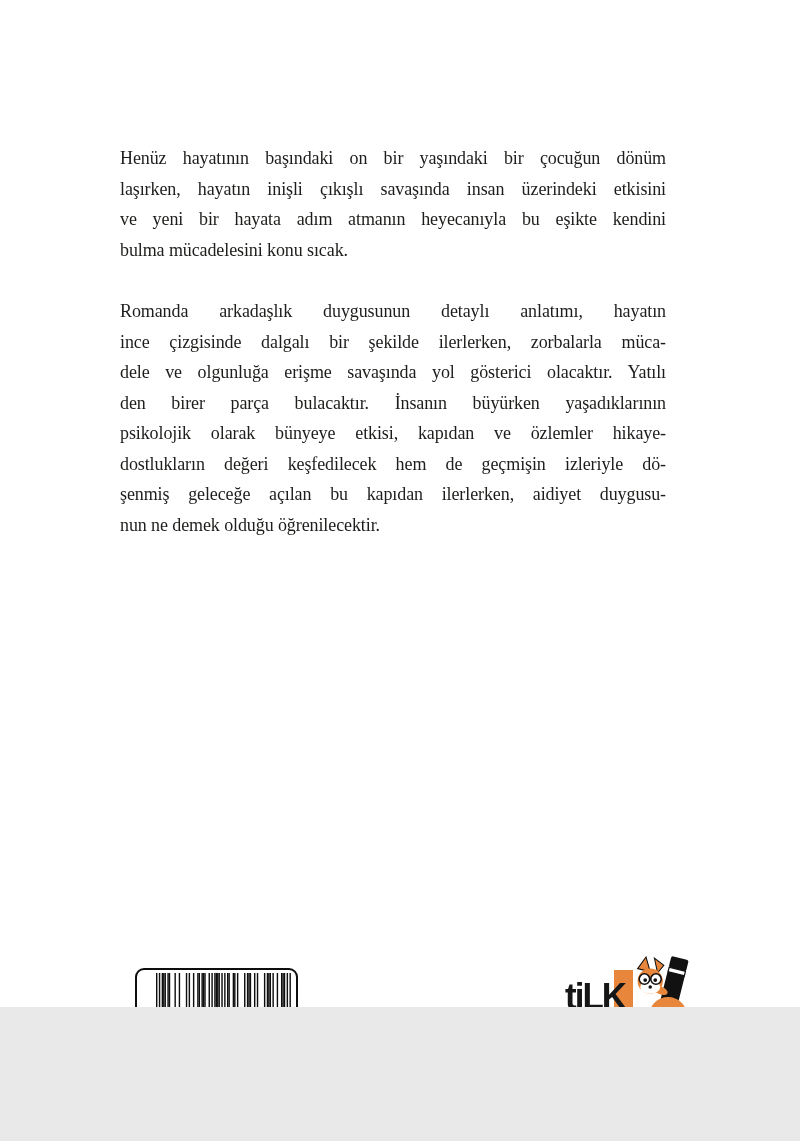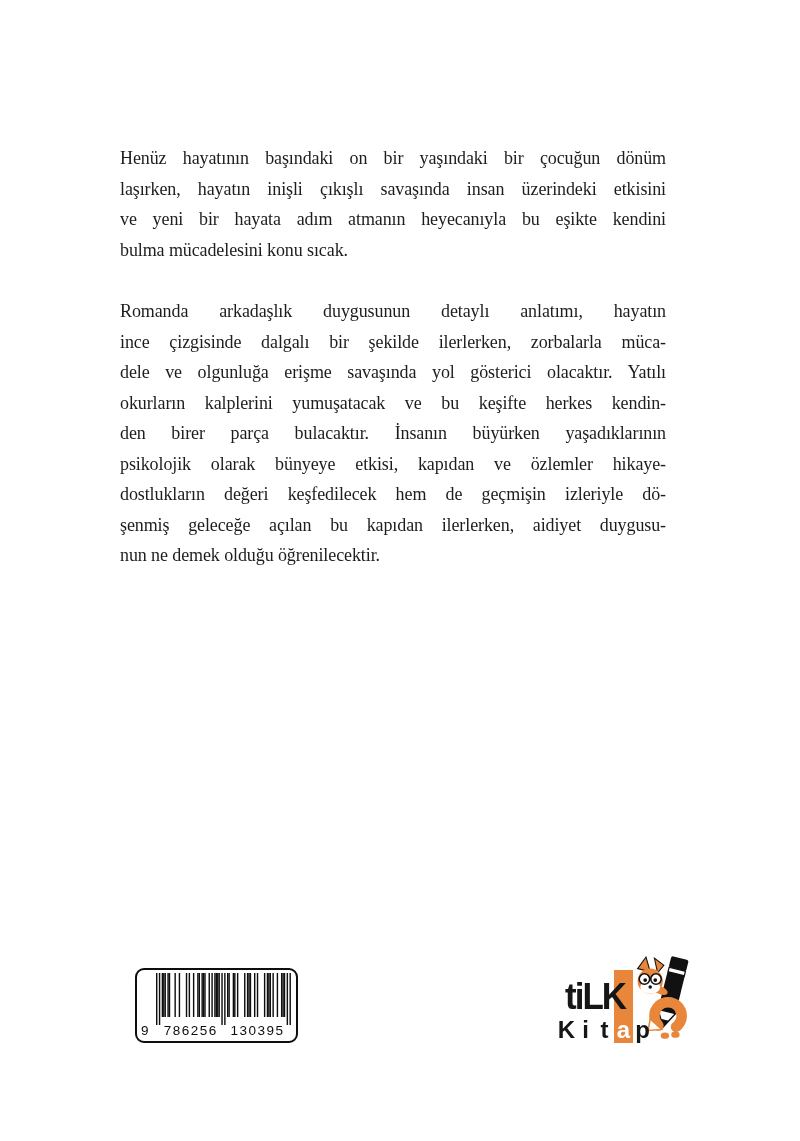--- a/index.html
+++ b/index.html
@@ -1,19 +1,19 @@
 <!DOCTYPE html>
 <html style="--accent: #E8873B; --ink: #161616; --text: #1d1d1b; --bg: #ffffff;"><head>
 <meta charset="utf-8">
 <style>
   :root { --accent:#E8873B; --ink:#161616; --text:#1d1d1b; --bg:#ffffff; }
   * { margin:0; padding:0; box-sizing:border-box; }
   html,body { background:#e9e9e9; }
   .page {
-    position:relative; width:800px; height:1141px; margin:0 auto;
+    position:relative; width:800px; height:1007px; margin:0 auto;
     background:var(--bg); overflow:hidden;
     font-family:"Liberation Serif", serif;
     padding-left:36px;
   }
   
   .blurb {
     position:absolute; left:120px; top:143px; width:546px;
     color:var(--text); font-size:18px; line-height:30.5px;
     letter-spacing:-0.1px;
   }
@@ -57,21 +57,20 @@
         <div class="para">
           <div class="tline">Henüz hayatının başındaki on bir yaşındaki bir çocuğun dönüm</div>
           <div class="tline">laşırken, hayatın inişli çıkışlı savaşında insan üzerindeki etkisini</div>
           <div class="tline">ve yeni bir hayata adım atmanın heyecanıyla bu eşikte kendini</div>
           <div class="tline last">bulma mücadelesini konu sıcak.</div>
         </div>
         <div class="para">
           <div class="tline">Romanda arkadaşlık duygusunun detaylı anlatımı, hayatın</div>
           <div class="tline">ince çizgisinde dalgalı bir şekilde ilerlerken, zorbalarla müca-</div>
           <div class="tline">dele ve olgunluğa erişme savaşında yol gösterici olacaktır. Yatılı</div>
-          <div class="tline">okurların kalplerini yumuşatacak ve bu keşifte herkes kendin-</div>
           <div class="tline">den birer parça bulacaktır. İnsanın büyürken yaşadıklarının</div>
           <div class="tline">psikolojik olarak bünyeye etkisi, kapıdan ve özlemler hikaye-</div>
           <div class="tline">dostlukların değeri keşfedilecek hem de geçmişin izleriyle dö-</div>
           <div class="tline">şenmiş geleceğe açılan bu kapıdan ilerlerken, aidiyet duygusu-</div>
           <div class="tline last">nun ne demek olduğu öğrenilecektir.</div>
         </div>
       </div>
   </main>
 
   <footer>

